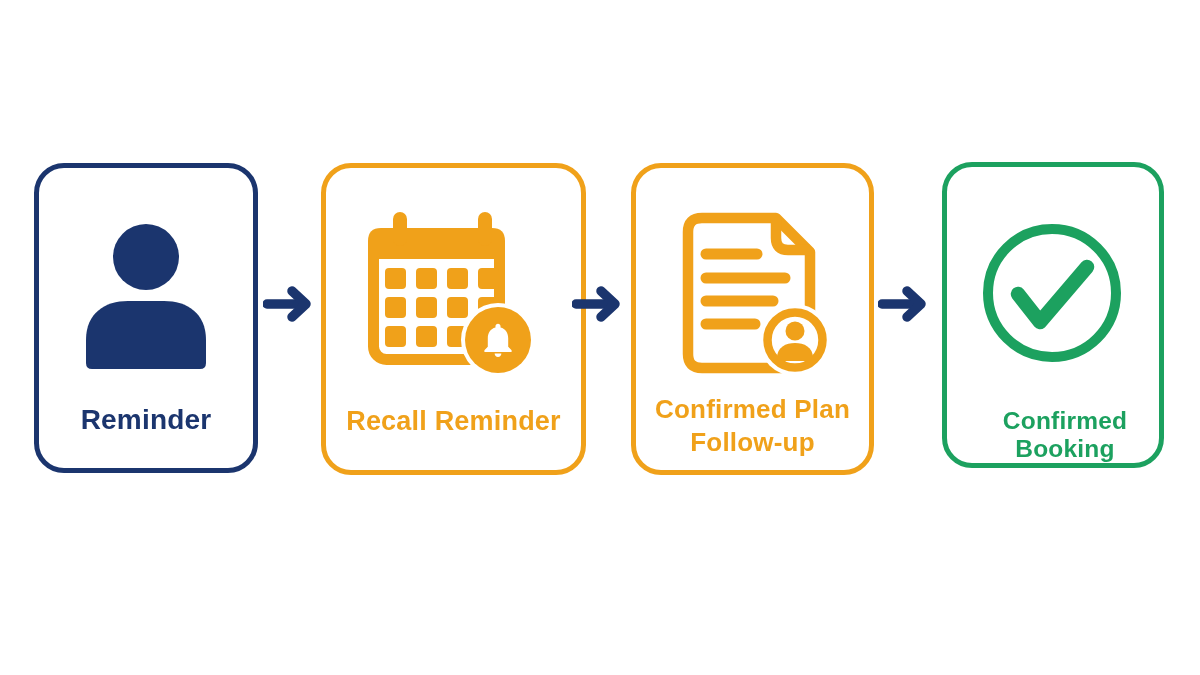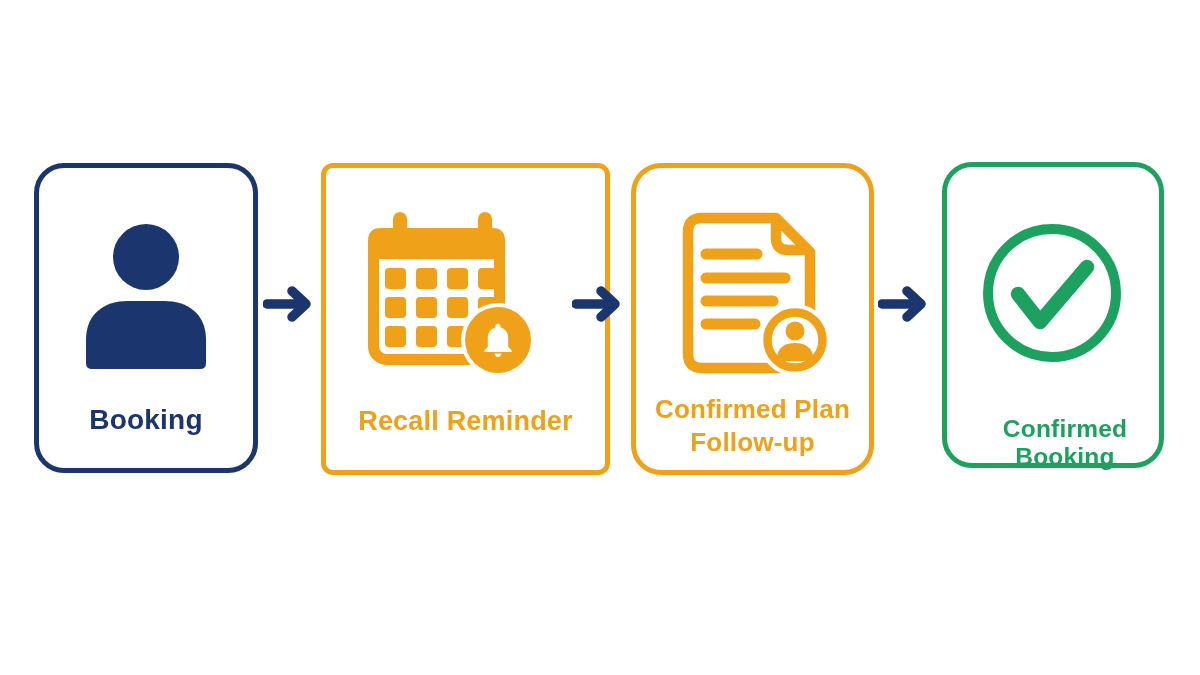--- a/index.html
+++ b/index.html
@@ -17,41 +17,41 @@
     background: #ffffff;
     border-radius: 30px;
     border-style: solid;
     border-width: 5px;
   }
   .box-navy   { border-color: var(--navy); }
   .box-orange { border-color: var(--orange); }
   .box-green  { border-color: var(--green); }
 
   .box-1 { left: 34px;  top: 163px; width: 224px; height: 310px; }
-  .box-2 { left: 321px; top: 163px; width: 289px; height: 312px; border-radius: 12px; }
+  .box-2 { left: 321px; top: 163px; width: 265px; height: 312px; }
   .box-3 { left: 631px; top: 163px; width: 243px; height: 312px; }
   .box-4 { left: 942px; top: 162px; width: 222px; height: 306px; }
 
   .icon { position: absolute; display: block; line-height: 0; }
   .icon-person   { left: 44px; top: 56px; }
   .icon-calendar { left: 42px; top: 44px; }
   .icon-document { left: 44px; top: 42px; }
   .icon-check    { left: 33px; top: 54px; }
 
   .step-label {
     position: absolute;
     left: 0; right: 0;
     text-align: center;
     font-weight: bold;
     letter-spacing: 0.2px;
   }
   .label-1 { top: 236px; font-size: 28px;   color: var(--navy); }
   .label-2 { top: 238px; font-size: 27px;   color: var(--orange); }
   .label-3 { top: 225px; font-size: 26px;   color: var(--orange); line-height: 33px; }
-  .label-4 { top: 248px; font-size: 24.5px; color: var(--green); padding-left: 24px; }
+  .label-4 { top: 240px; font-size: 24.5px; color: var(--green); padding-left: 24px; }
 
   .arrow { position: absolute; width: 52px; height: 40px; line-height: 0; }
   .arrow-1 { left: 263px; top: 284px; }
   .arrow-2 { left: 572px; top: 284px; }
   .arrow-3 { left: 878px; top: 284px; }
 
   .fill-navy   { fill: var(--navy); }
   .fill-orange { fill: var(--orange); }
   .stroke-orange { stroke: var(--orange); }
   .stroke-green  { stroke: var(--green); }
@@ -62,21 +62,21 @@
 
 <div class="canvas">
 
   <div class="step-box box-navy box-1">
     <span class="icon icon-person">
       <svg width="126" height="145" viewBox="0 0 126 145" xmlns="http://www.w3.org/2000/svg">
         <circle class="fill-navy" cx="63" cy="33" r="33"></circle>
         <path class="fill-navy" d="M9,145 Q3,145 3,139 V116 C3,89 22,77 45,77 H81 C104,77 123,89 123,116 V139 Q123,145 117,145 Z"></path>
       </svg>
     </span>
-    <div class="step-label label-1">Booking</div>
+    <div class="step-label label-1">Reminder</div>
   </div>
 
   <span class="arrow arrow-1">
     <svg width="52" height="40" viewBox="0 0 52 40" xmlns="http://www.w3.org/2000/svg">
       <path class="stroke-navy" d="M4,20 H38" fill="none" stroke-width="9.5" stroke-linecap="round"></path>
       <path class="stroke-navy" d="M29,7 L43,20 L29,33" fill="none" stroke-width="9.5" stroke-linecap="round" stroke-linejoin="round"></path>
     </svg>
   </span>
 
   <div class="step-box box-orange box-2">

